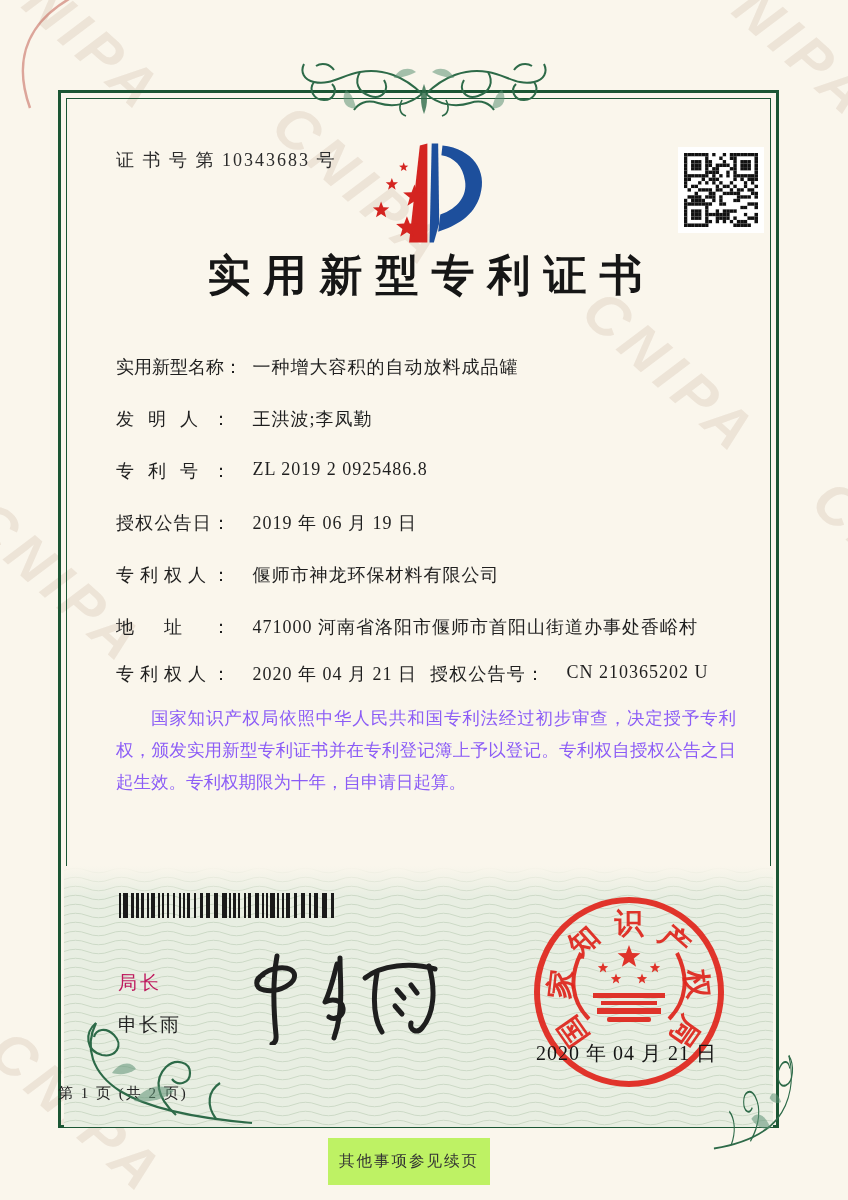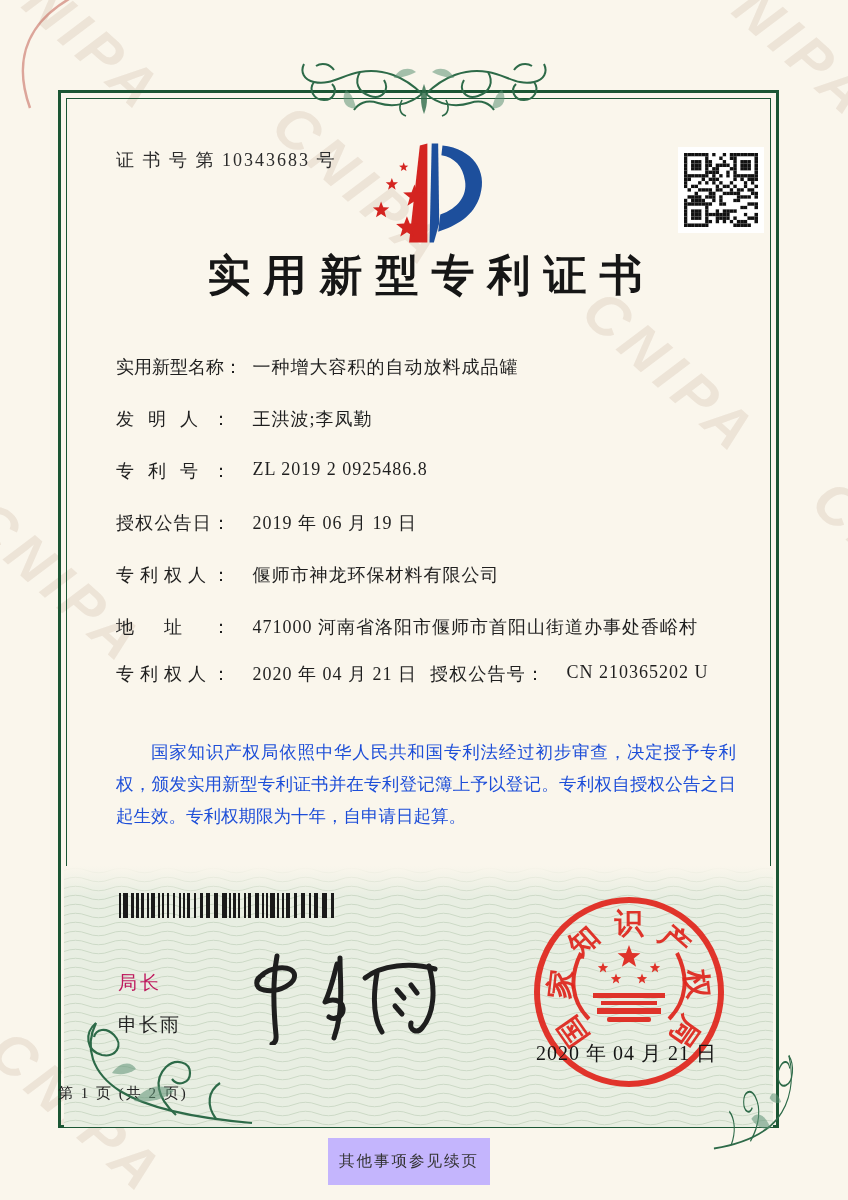--- a/index.html
+++ b/index.html
@@ -36,34 +36,34 @@
   
   .rows{ position:absolute; left:116px; top:0; width:640px; z-index:2; }
   .row{ position:absolute; font-size:18px; color:#1f1f1f; white-space:nowrap;}
   .row.r0{ top:355px; } .row.r1{ top:407px; } .row.r2{ top:459px; }
   .row.r3{ top:511px; } .row.r4{ top:563px; } .row.r5{ top:615px; } .row.r6{ top:662px; }
   .flabel{ display:inline-block; width:114px; text-align:justify; text-align-last:justify; vertical-align:top;}
   .fvalue{ margin-left:18px; letter-spacing:1px; }
   .pair2{ position:absolute; left:314px; top:0; }
 
   
-  .bodytxt{ position:absolute; left:116px; top:702px; width:620px; font-size:17.5px; color:#1d4ed8;
-       line-height:32px; text-align:justify; z-index:2;margin-top:34px;}
+  .bodytxt{ position:absolute; left:116px; top:702px; width:620px; font-size:17.5px; color:#8b5cf6;
+       line-height:32px; text-align:justify; z-index:2;}
   .bodytxt p{ text-indent:2em; }
 
   
   .barcode{ position:absolute; left:119px; top:893px; z-index:2; }
   .dir-title{ position:absolute; left:118px; top:970px; font-size:19px; letter-spacing:3px; color:#be185d; z-index:2;}
   .dir-name{ position:absolute; left:118px; top:1004px; font-size:19px; letter-spacing:2px; color:#222; z-index:2;margin-top:8px;}
   .sig{ position:absolute; left:245px; top:950px; z-index:2; }
   .seal{ position:absolute; left:523px; top:892px; z-index:2; }
   .seal-date{ position:absolute; left:536px; top:1040px; font-size:20px; letter-spacing:1px; color:#141414; z-index:3;}
   .pageno{ position:absolute; left:58px; top:1084px; width:721px; text-align:left; font-size:15px;
        letter-spacing:2px; color:#222; z-index:2;}
-  .footnote{ position:absolute; left:328px; top:1138px; width:162px; height:47px; background:#c4b5fd;
+  .footnote{ position:absolute; left:328px; top:1138px; width:162px; height:47px; background:#bef264;
        display:flex; align-items:center; justify-content:center; font-size:15.5px; letter-spacing:2px;
        color:#333; z-index:2;}
 
   .orn-top{ position:absolute; left:294px; top:56px; z-index:3; }
   .orn-bl{ position:absolute; left:56px; top:1014px; z-index:3; }
   .orn-br{ position:absolute; left:712px; top:1050px; z-index:3; }
 </style>
 </head>
 <body>
 

